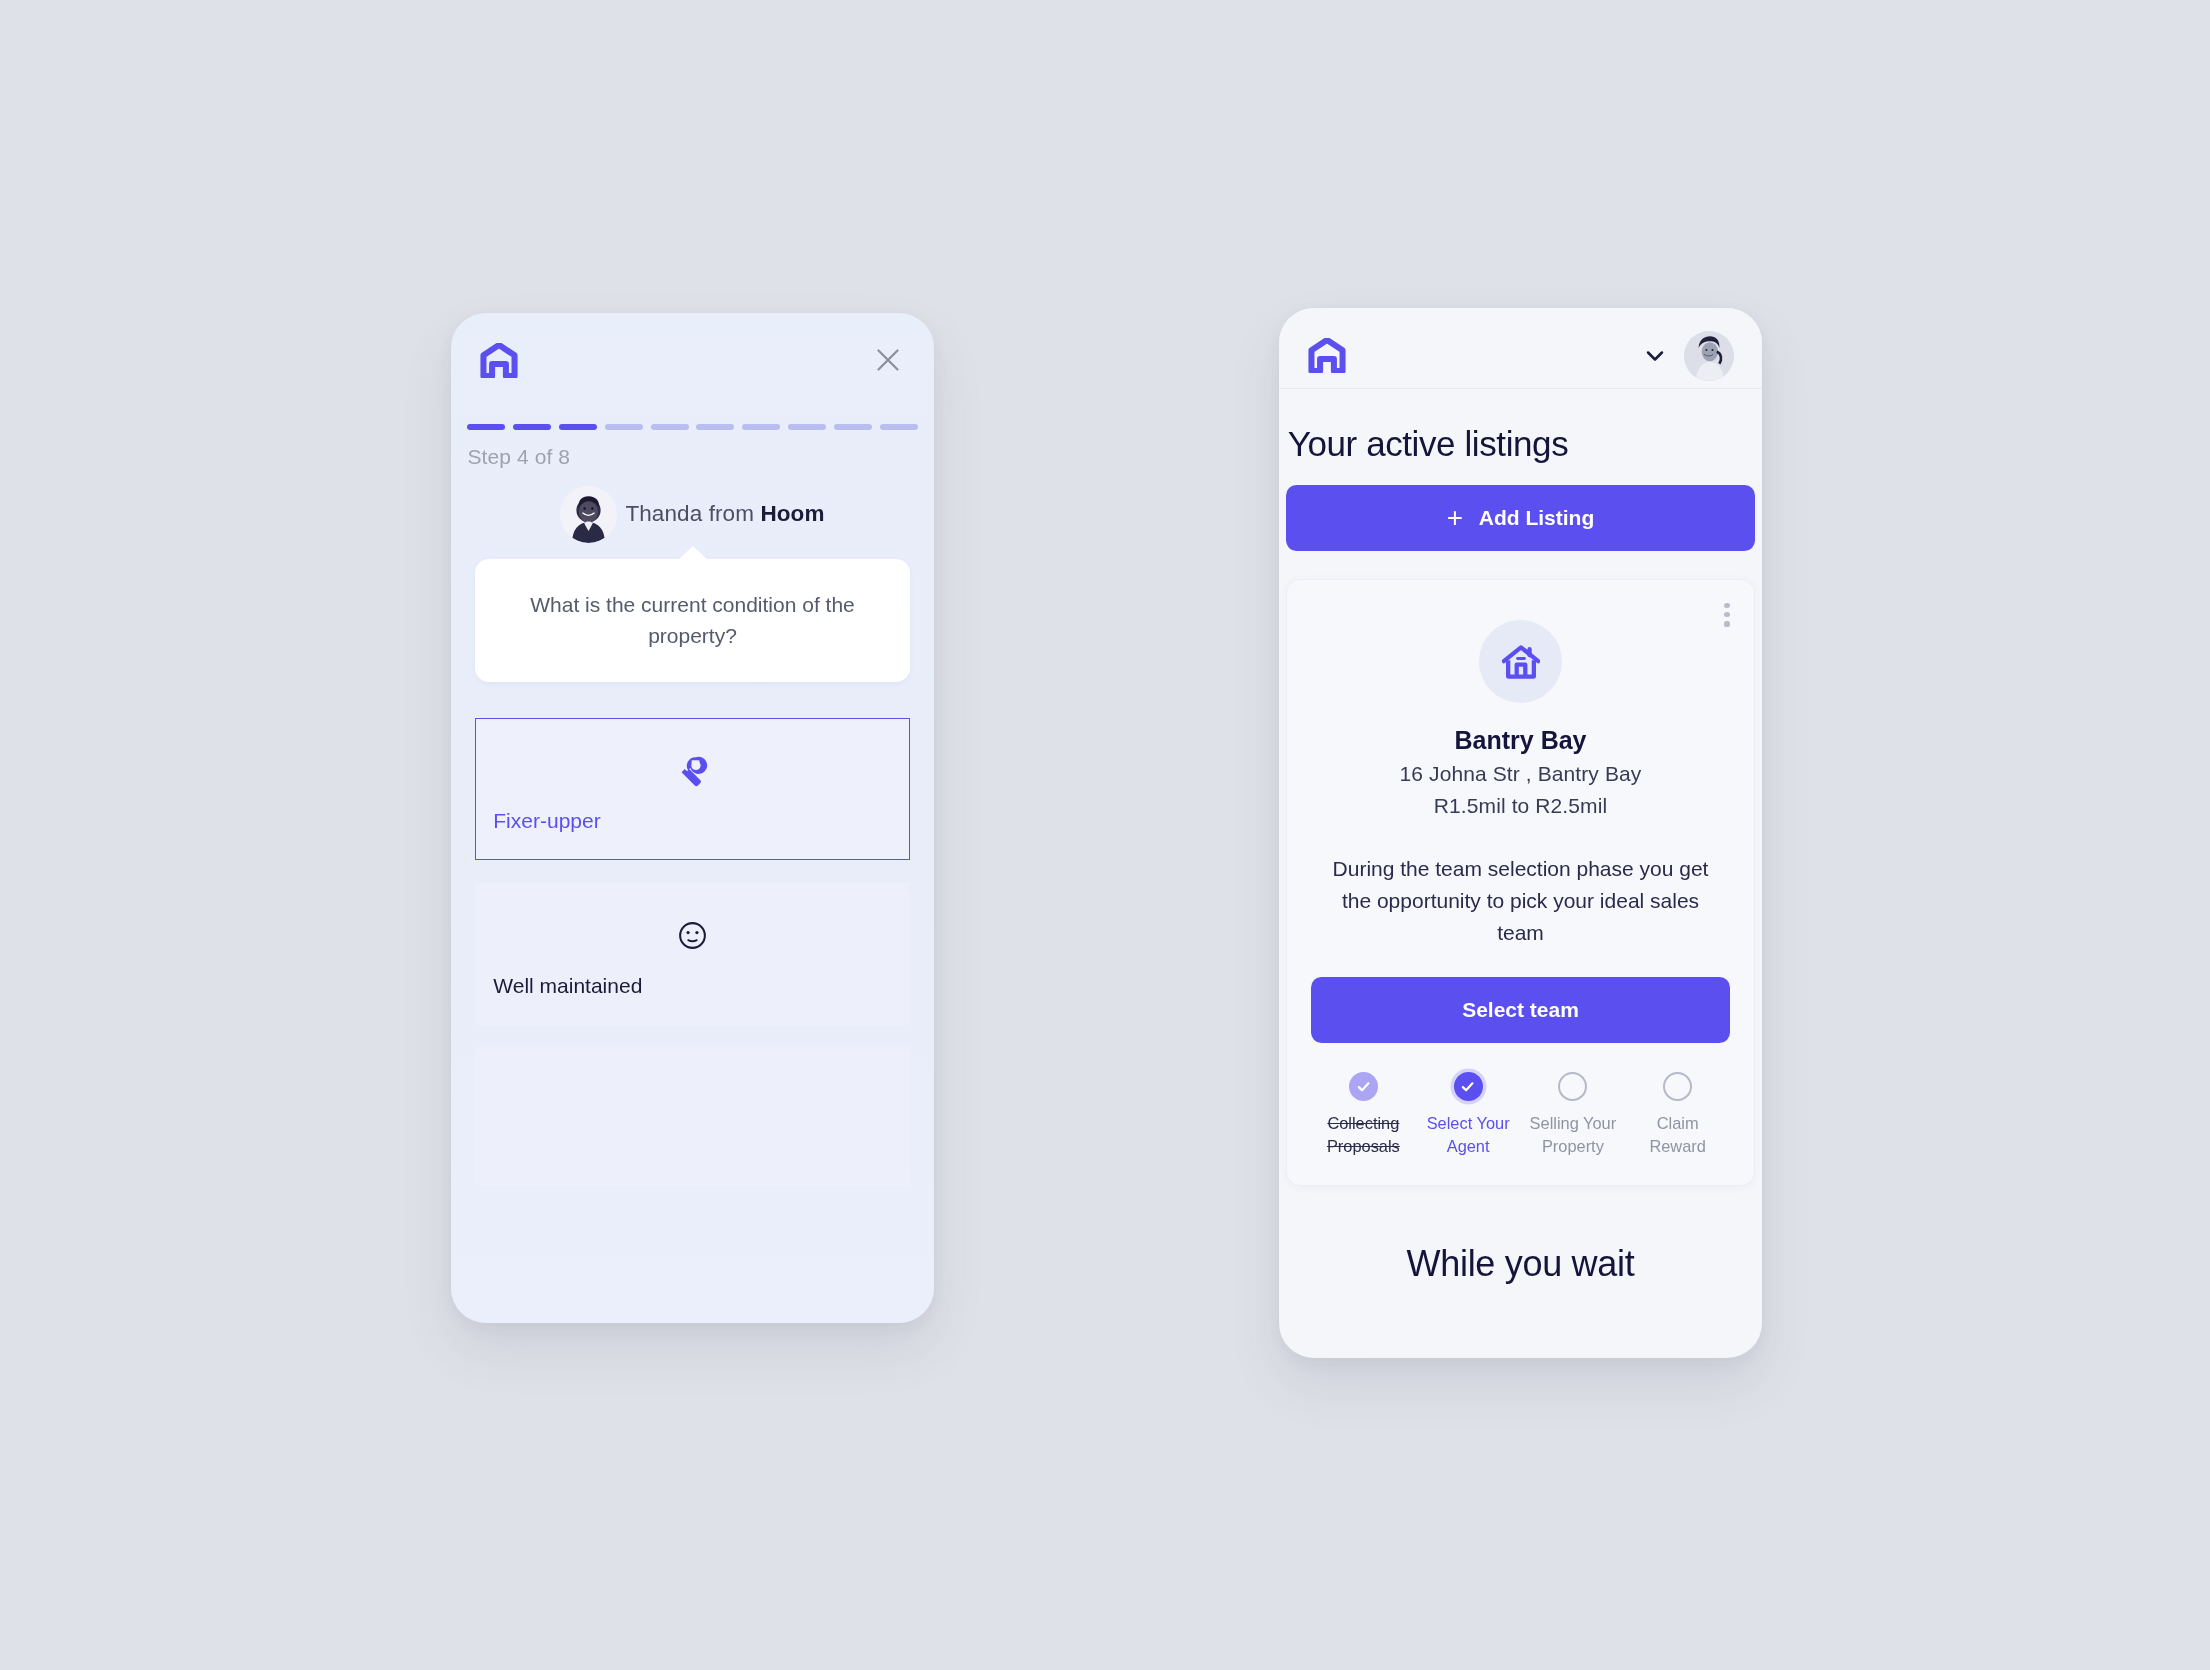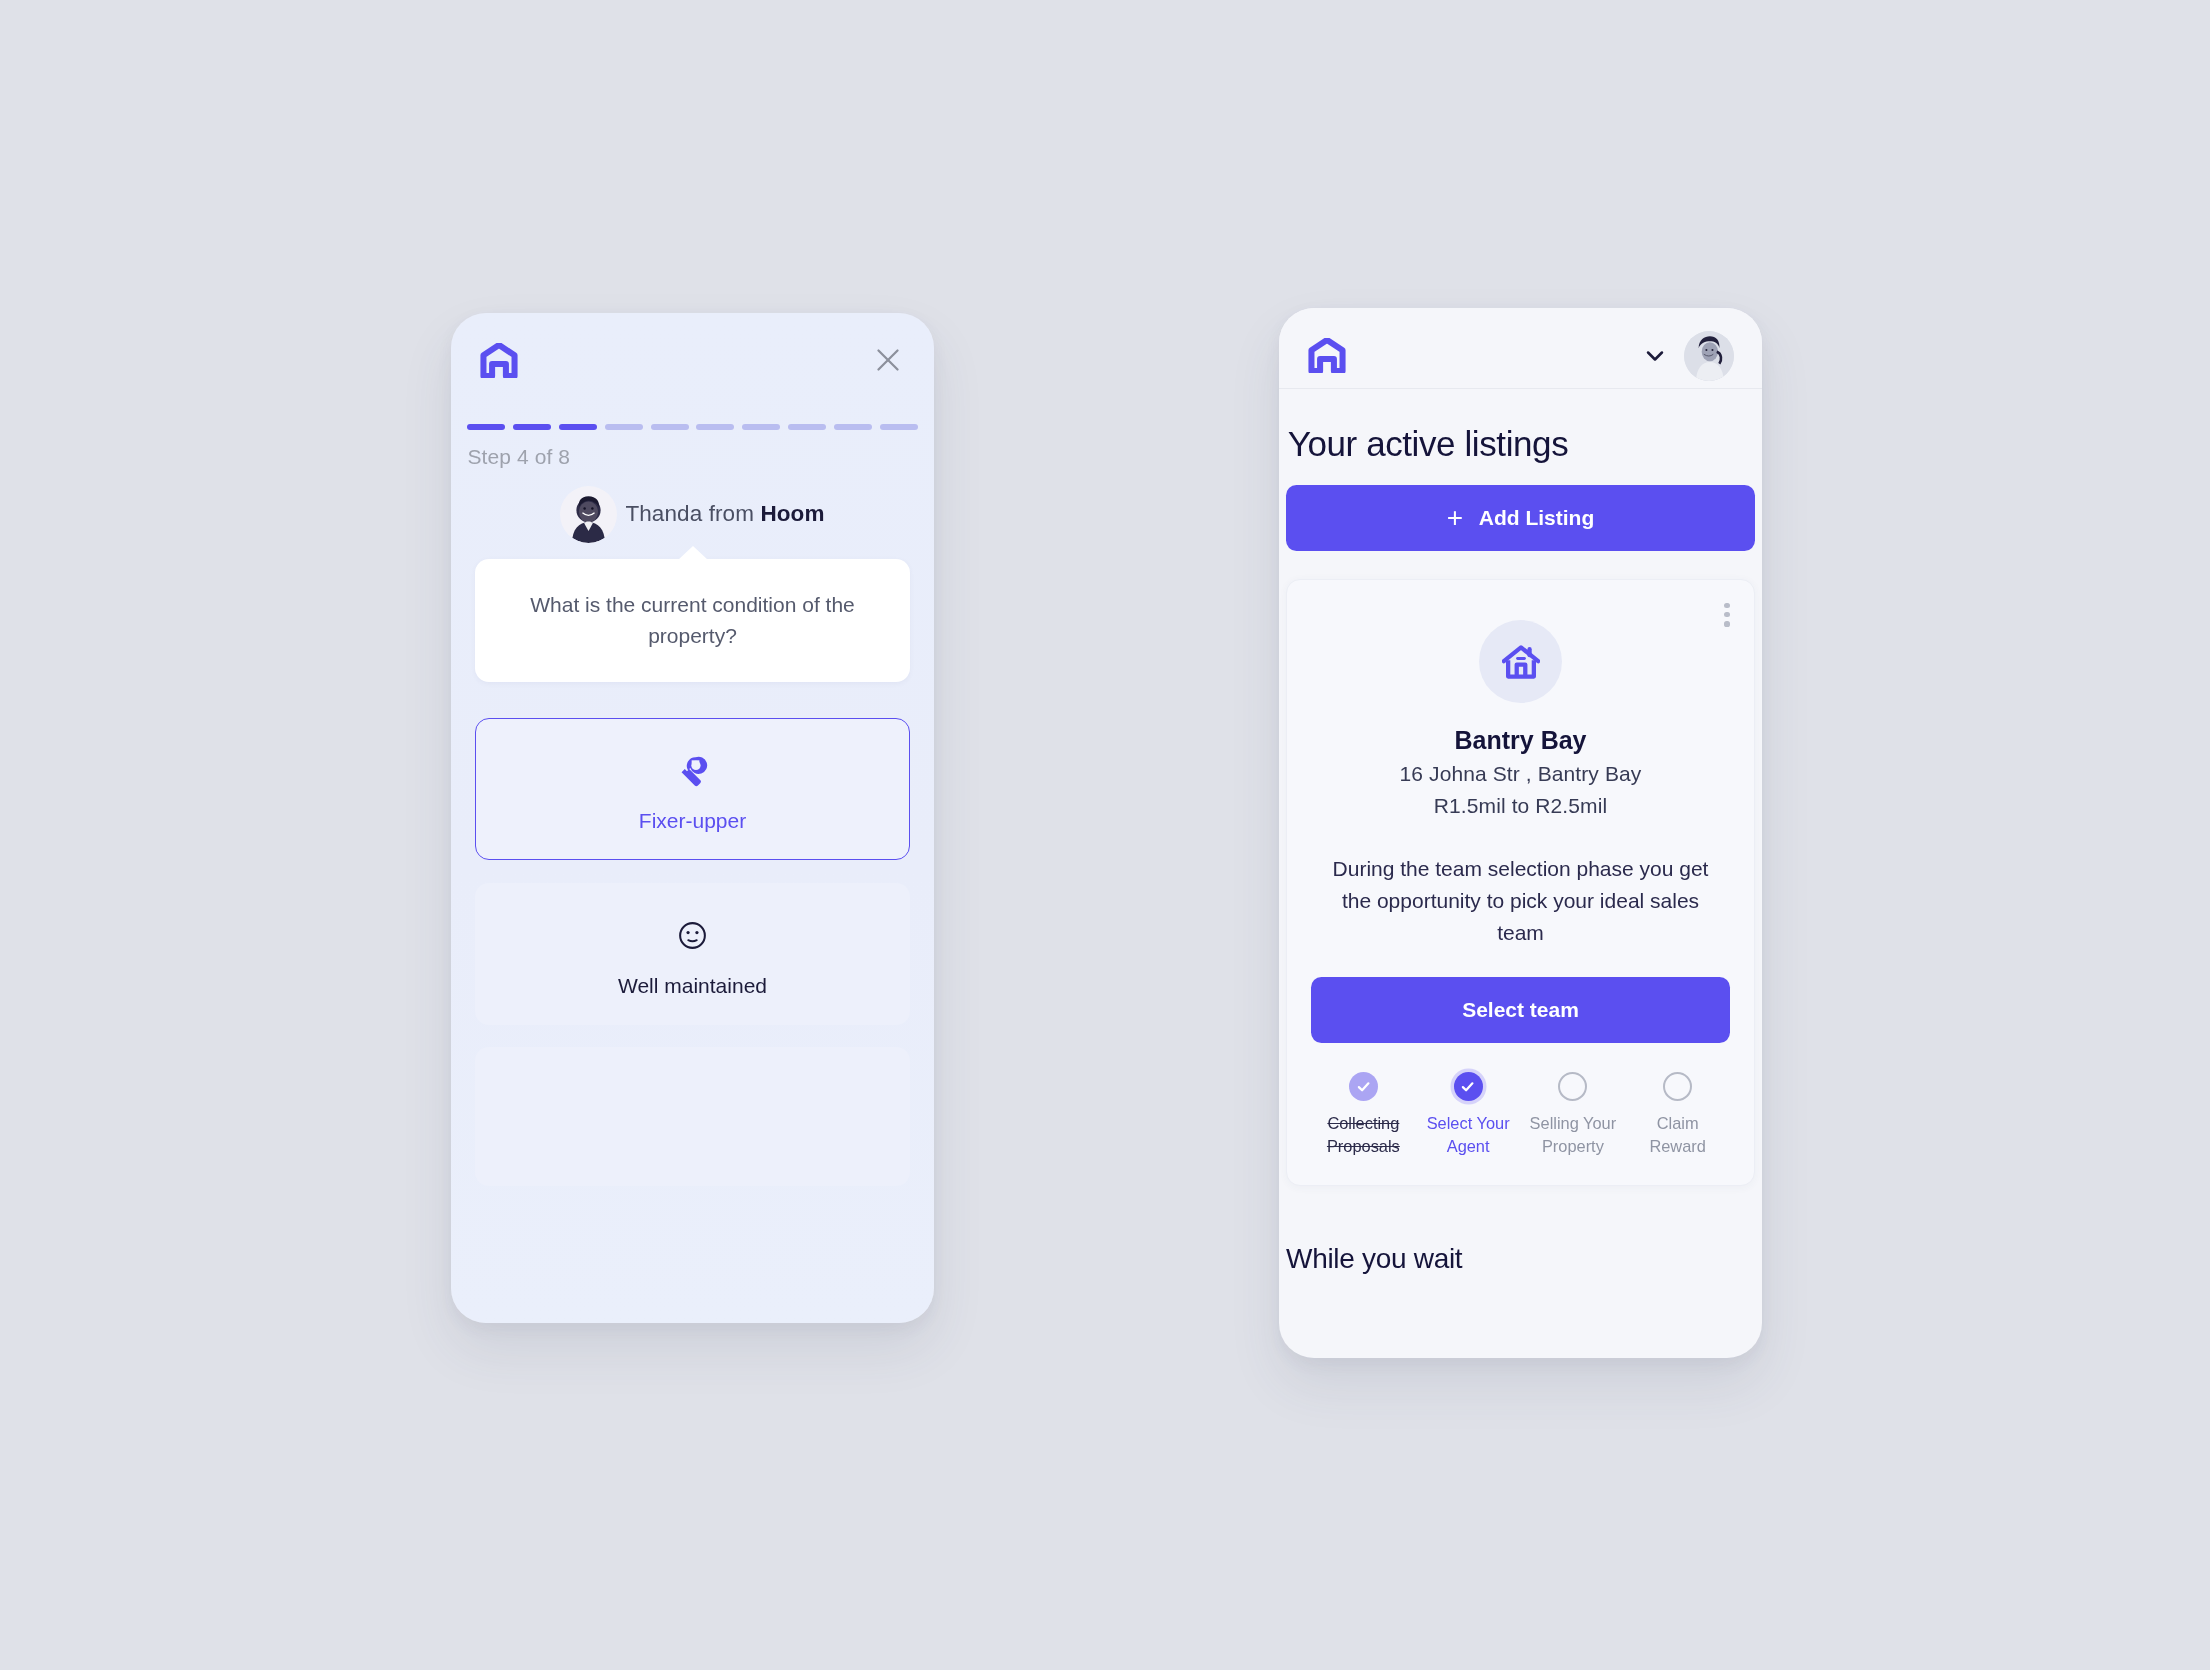--- a/index.html
+++ b/index.html
@@ -127,23 +127,22 @@
   }
   .bubble p {
     font-size: 21px;
     line-height: 1.45;
     color: #555a6d;
   }
 
   
   .l-options { margin: 36px 24px 0 24px; }
   .opt {
-    border-radius: 14px;
+    border-radius: 0;
     padding: 33px 17.3px 26px;
-    text-align: center;
     margin-bottom: 22.5px;
     background: #edf0fb;
     border: 1.7px solid transparent;
     cursor: pointer;
   }
   .opt.selected {
     border-color: #5b4ff0;
     background: #eef1fc;
   }
   .opt-icon { height: 38px; margin-bottom: 19px; display:flex; align-items:center; justify-content:center; }
@@ -323,22 +322,22 @@
     color: #8f94a3;
     padding: 0 1.7px;
   }
   .step.completed .step-label {
     color: #2c2b4a;
     text-decoration: line-through;
   }
   .step.current .step-label { color: #5b4ff0; }
 
   .while-you-wait {
-    text-align: left;
-    font-size: 28px;
+    text-align: center;
+    font-size: 36px;
     font-weight: 500;
     color: #15143a;
     letter-spacing: -0.3px;
     margin-top: 57px;
   }
 </style>
 </head>
 <body>
 
 <div class="stage">

